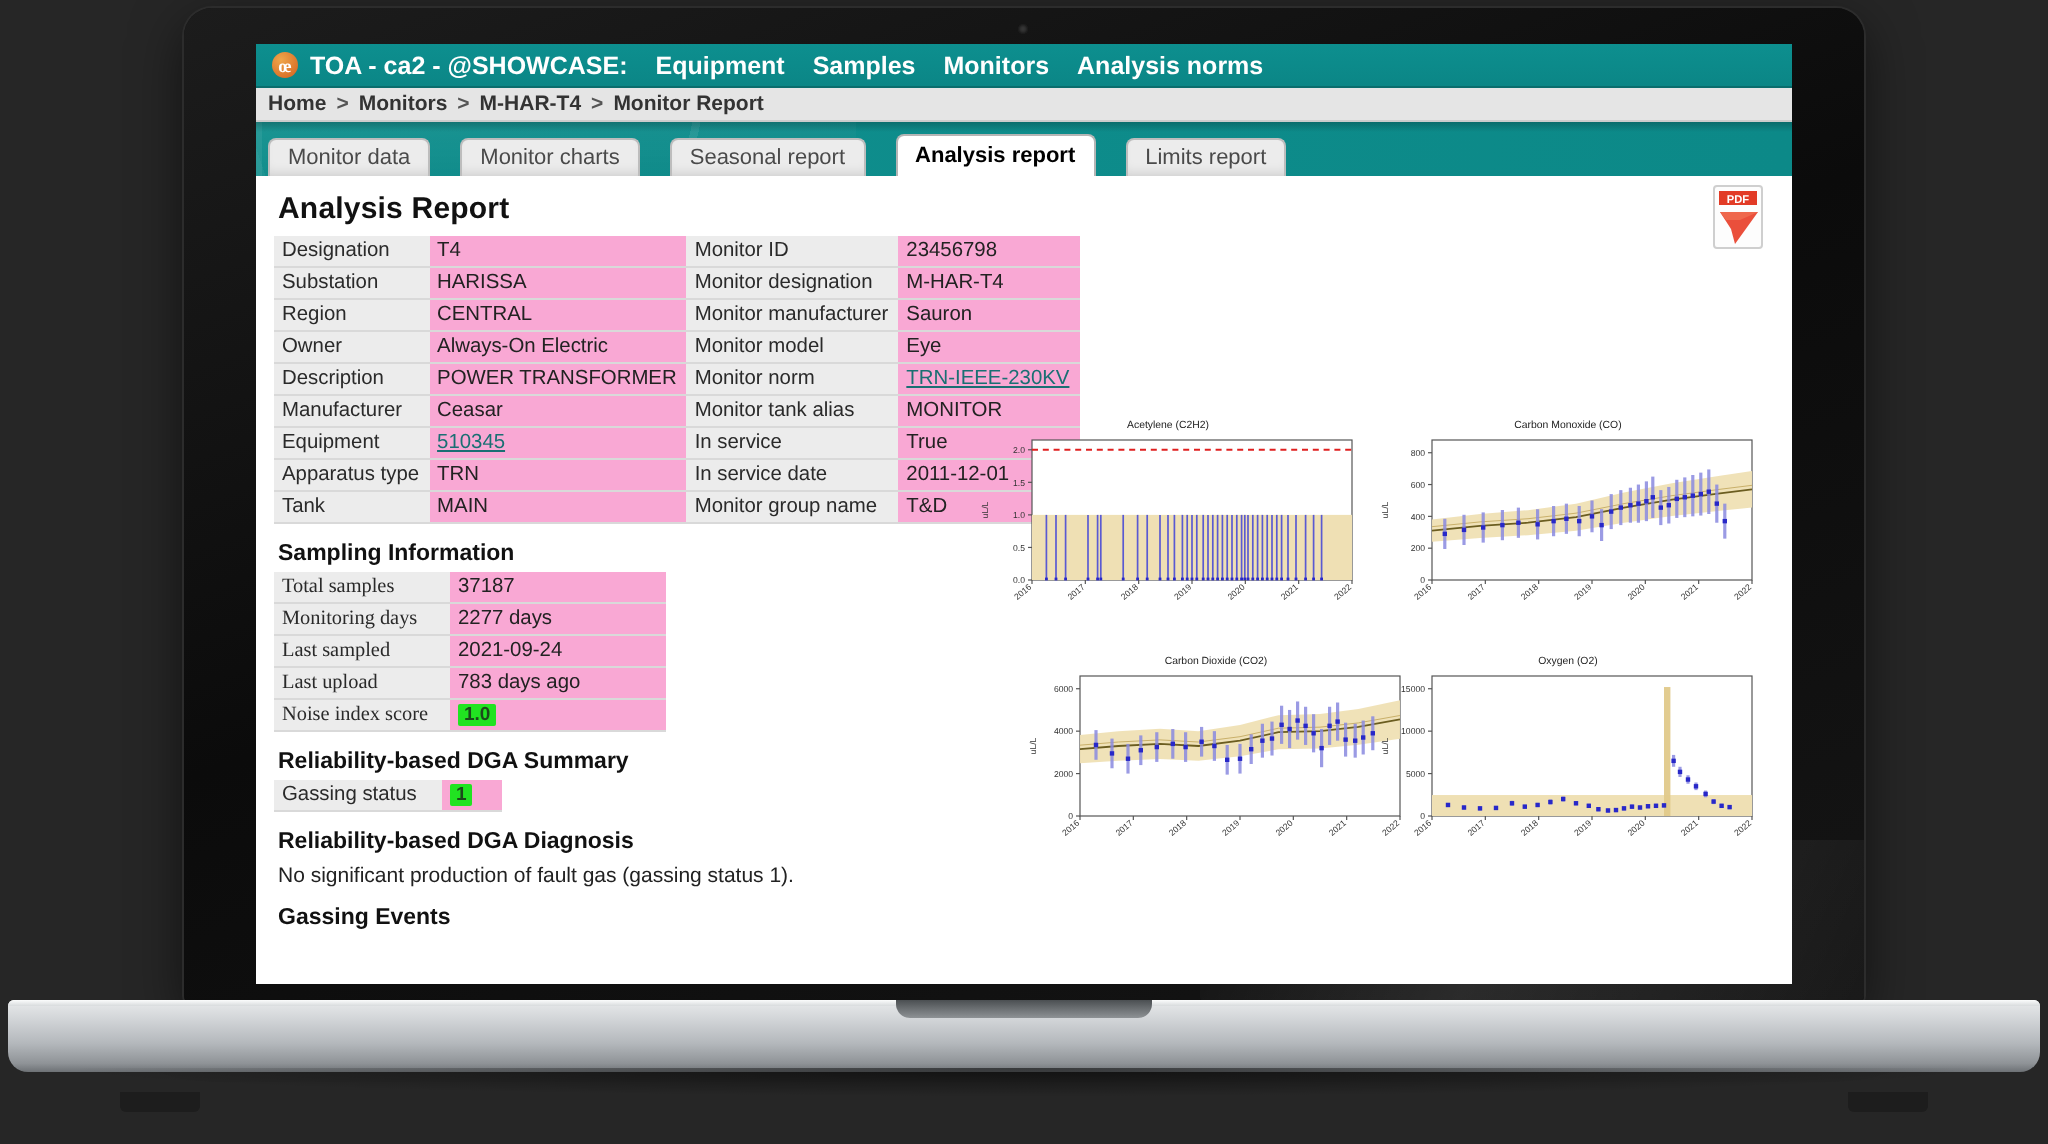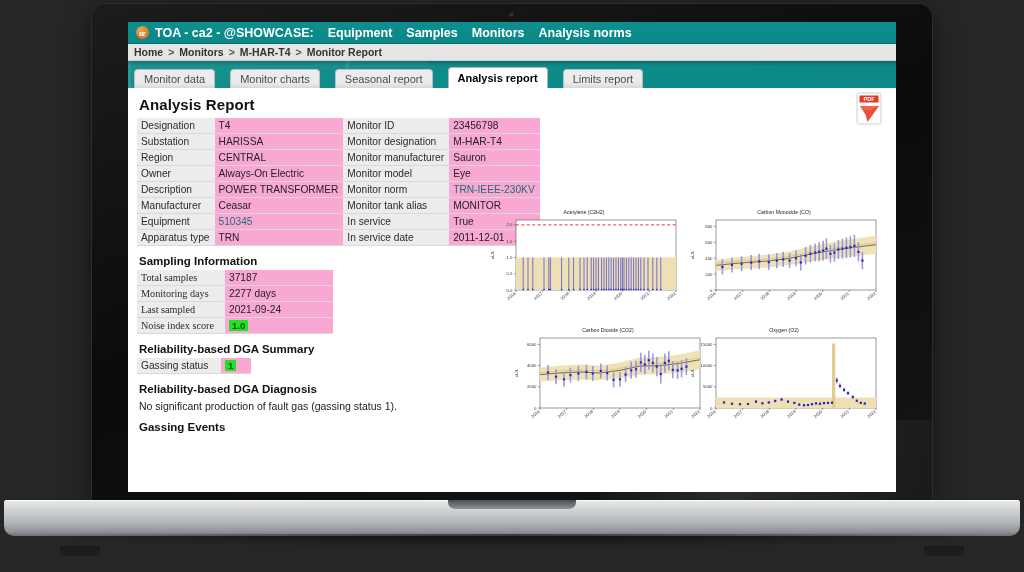--- a/index.html
+++ b/index.html
@@ -136,21 +136,21 @@
   #report-title { font-size: 15px; font-weight: bold; color: #111; margin: 2px 0 5px 2px; letter-spacing: .1px; }
 
   .info-table { border-collapse: collapse; font-size: 10.2px; color: #222; }
   .info-table td { padding: 1px 5px 1px 4px; border-bottom: 1px solid #d9d9d9; white-space: nowrap; line-height: 13px; }
   .info-table td.k { background: #ececec; color: #2a2a2a; }
   .info-table td.v { background: #f9a8d4; }
   #main-info { width: 388px; }
   #main-info td.k { width: 80px; }
   #main-info td.v1 { width: 124px; }
   #main-info td.k2 { width: 104px; }
-  .link { color: #1a6f73; }
+  .link { color: #1a6f73; text-decoration: underline; }
 
   .section-head { font-size: 11.5px; font-weight: bold; color: #111; margin: 9px 0 3px 2px; }
   #sampling-table { width: 196px; }
   #sampling-table td.k { width: 88px; font-family: Liberation Serif, serif; }
   #gassing-table { width: 114px; }
   #gassing-table td.k { width: 84px; }
   .badge-green {
     display: inline-block; background: #21e321; color: #1b4a1b; font-weight: bold;
     font-size: 9.5px; padding: 0 3px; line-height: 11px; border-radius: 1px;
   }
@@ -274,37 +274,47 @@
               <td class="v v1"><span class="link">510345</span></td>
               <td class="k k2">In service</td>
               <td class="v">True</td>
             </tr>
             <tr>
               <td class="k">Apparatus type</td>
               <td class="v v1">TRN</td>
               <td class="k k2">In service date</td>
               <td class="v">2011-12-01</td>
             </tr>
+            <tr>
+              <td class="k">Tank</td>
+              <td class="v v1">MAIN</td>
+              <td class="k k2">Monitor group name</td>
+              <td class="v">T&amp;D</td>
+            </tr>
           </tbody>
       </table>
 
       <div class="section-head">Sampling Information</div>
       <table class="info-table" id="sampling-table">
         <tbody id="sampling-body">
             <tr>
               <td class="k">Total samples</td>
               <td class="v">37187</td>
             </tr>
             <tr>
               <td class="k">Monitoring days</td>
               <td class="v">2277 days</td>
             </tr>
             <tr>
               <td class="k">Last sampled</td>
               <td class="v">2021-09-24</td>
+            </tr>
+            <tr>
+              <td class="k">Last upload</td>
+              <td class="v">783 days ago</td>
             </tr>
             <tr>
               <td class="k">Noise index score</td>
               <td class="v"><span class="badge-green">1.0</span></td>
             </tr>
           </tbody>
       </table>
 
       <div class="section-head">Reliability-based DGA Summary</div>
       <table class="info-table" id="gassing-table">

